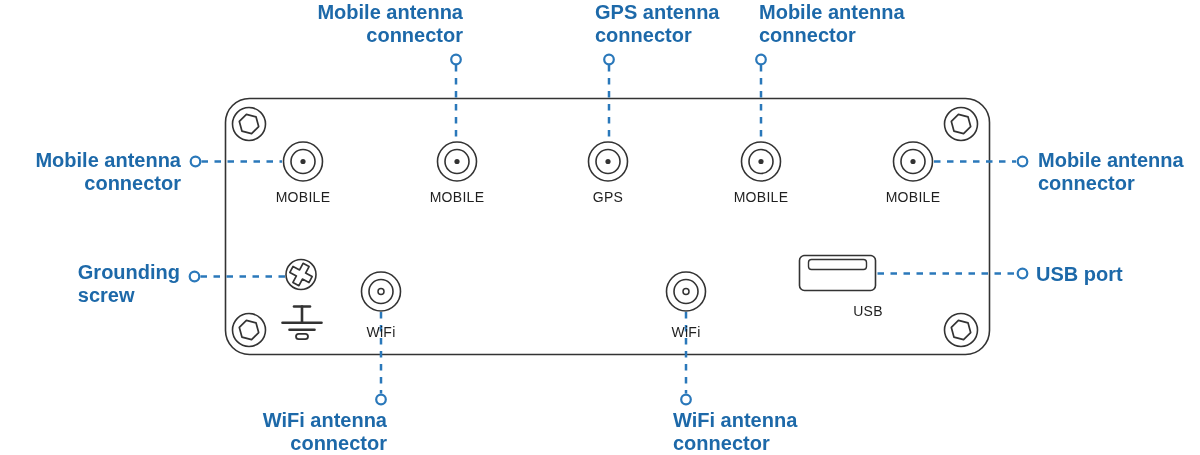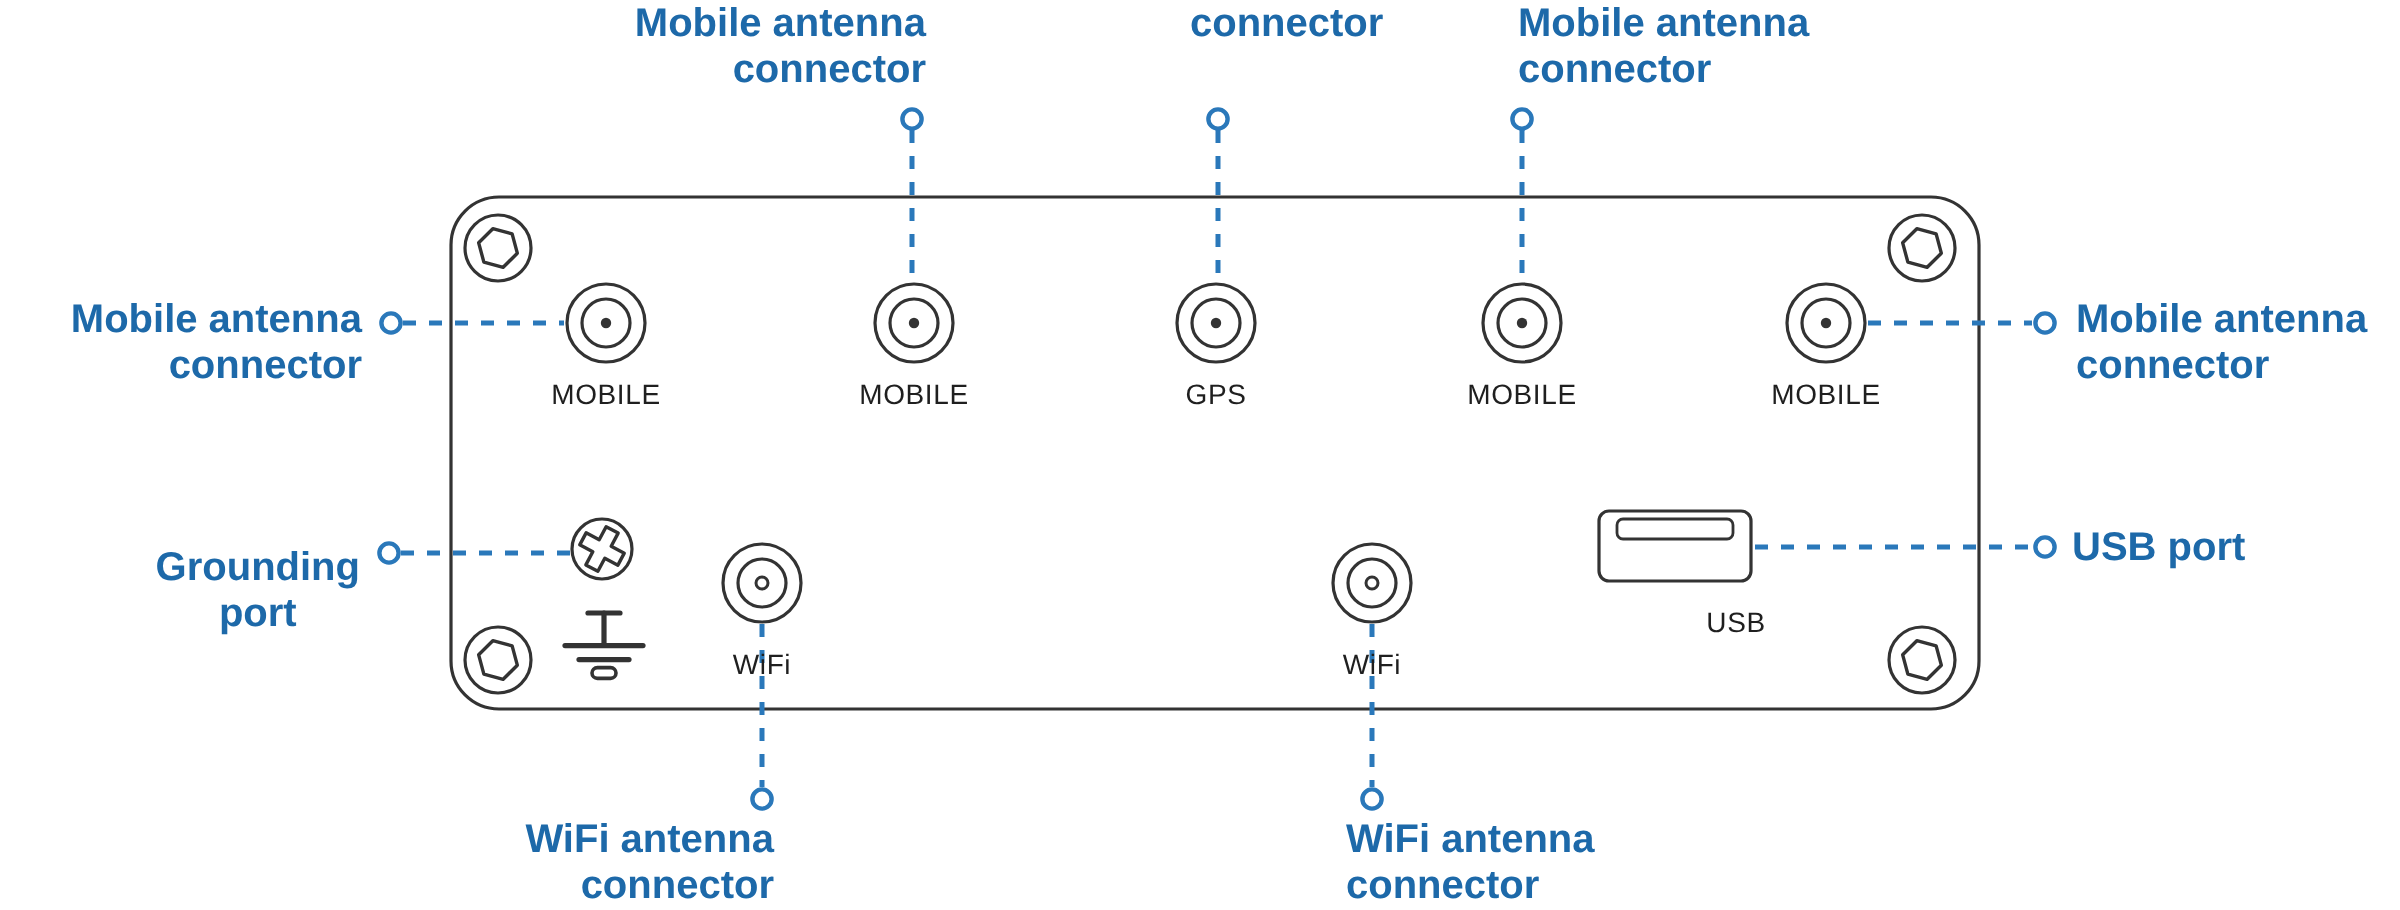--- a/index.html
+++ b/index.html
@@ -125,36 +125,37 @@
       <rect x="798.5" y="259.5" width="58" height="10" rx="3" class="ol14"></rect>
     </g>
   </svg>
 
   <div class="callout" style="top:1px;right:747px;text-align:right">
     <div>Mobile antenna</div>
     <div>connector</div>
   </div>
 
   <div class="callout" style="top:1px;left:585px">
+    <div>GPS antenna</div>
     <div>connector</div>
   </div>
 
   <div class="callout" style="top:1px;left:749px">
     <div>Mobile antenna</div>
     <div>connector</div>
   </div>
 
   <div class="callout" style="top:149px;right:1029px;text-align:right">
     <div>Mobile antenna</div>
     <div>connector</div>
   </div>
 
-  <div class="callout" style="top:273px;right:1030px;text-align:center">
+  <div class="callout" style="top:261px;right:1030px;text-align:left">
     <div>Grounding</div>
-    <div>port</div>
+    <div>screw</div>
   </div>
 
   <div class="callout" style="top:149px;left:1028px">
     <div>Mobile antenna</div>
     <div>connector</div>
   </div>
 
   <div class="callout" style="top:263px;left:1026px">
     <div>USB port</div>
   </div>

